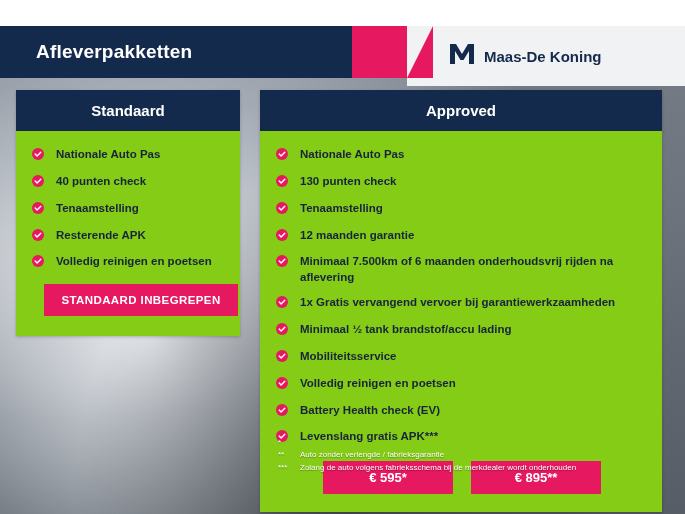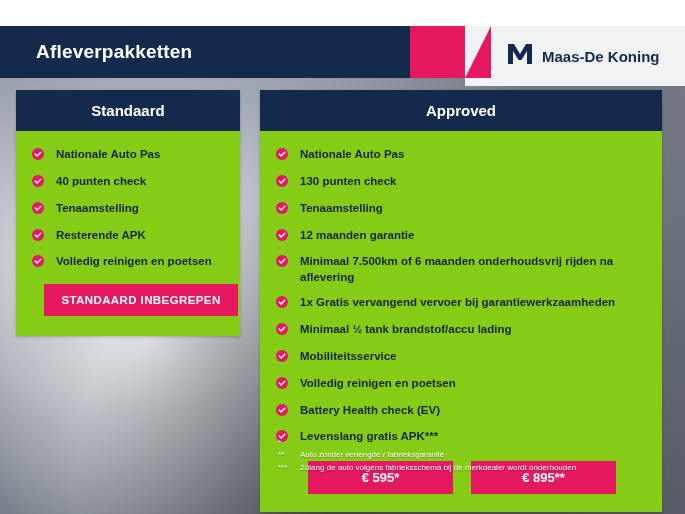--- a/index.html
+++ b/index.html
@@ -35,21 +35,21 @@
   
   .header {
     position: absolute;
     left: 0; top: 26px;
     width: 685px; height: 52px;
     display: flex;
     z-index: 5;
   }
   .header-left {
     position: relative;
-    width: 410px; height: 52px;
+    width: 352px; height: 52px;
     background: #142a4c;
     display: flex; align-items: center;
   }
   .header-left:after {
     content: "";
     position: absolute;
     right: -26px; top: 0;
     width: 0; height: 0;
     border-style: solid;
     border-width: 0 0 52px 26px;
@@ -154,21 +154,21 @@
     display: flex;
     justify-content: center;
     gap: 18px;
     margin-top: 14px;
     margin-bottom: 4px;
   }
   .price-btn {
     background: #e6185f;
     color: #ffffff;
     border: none;
-    width: 145px;
+    width: 130px;
     padding: 9px 4px;
     font-size: 13px;
     font-weight: bold;
     font-family: "Liberation Sans", sans-serif;
     cursor: pointer;
   }
 
   
   .footnotes {
     position: absolute;

